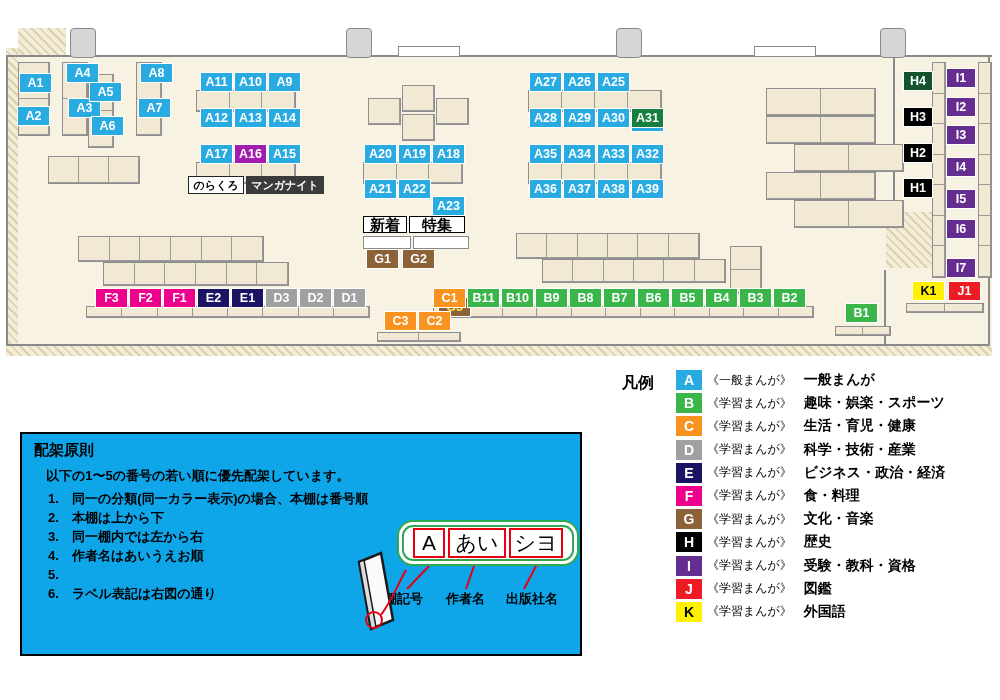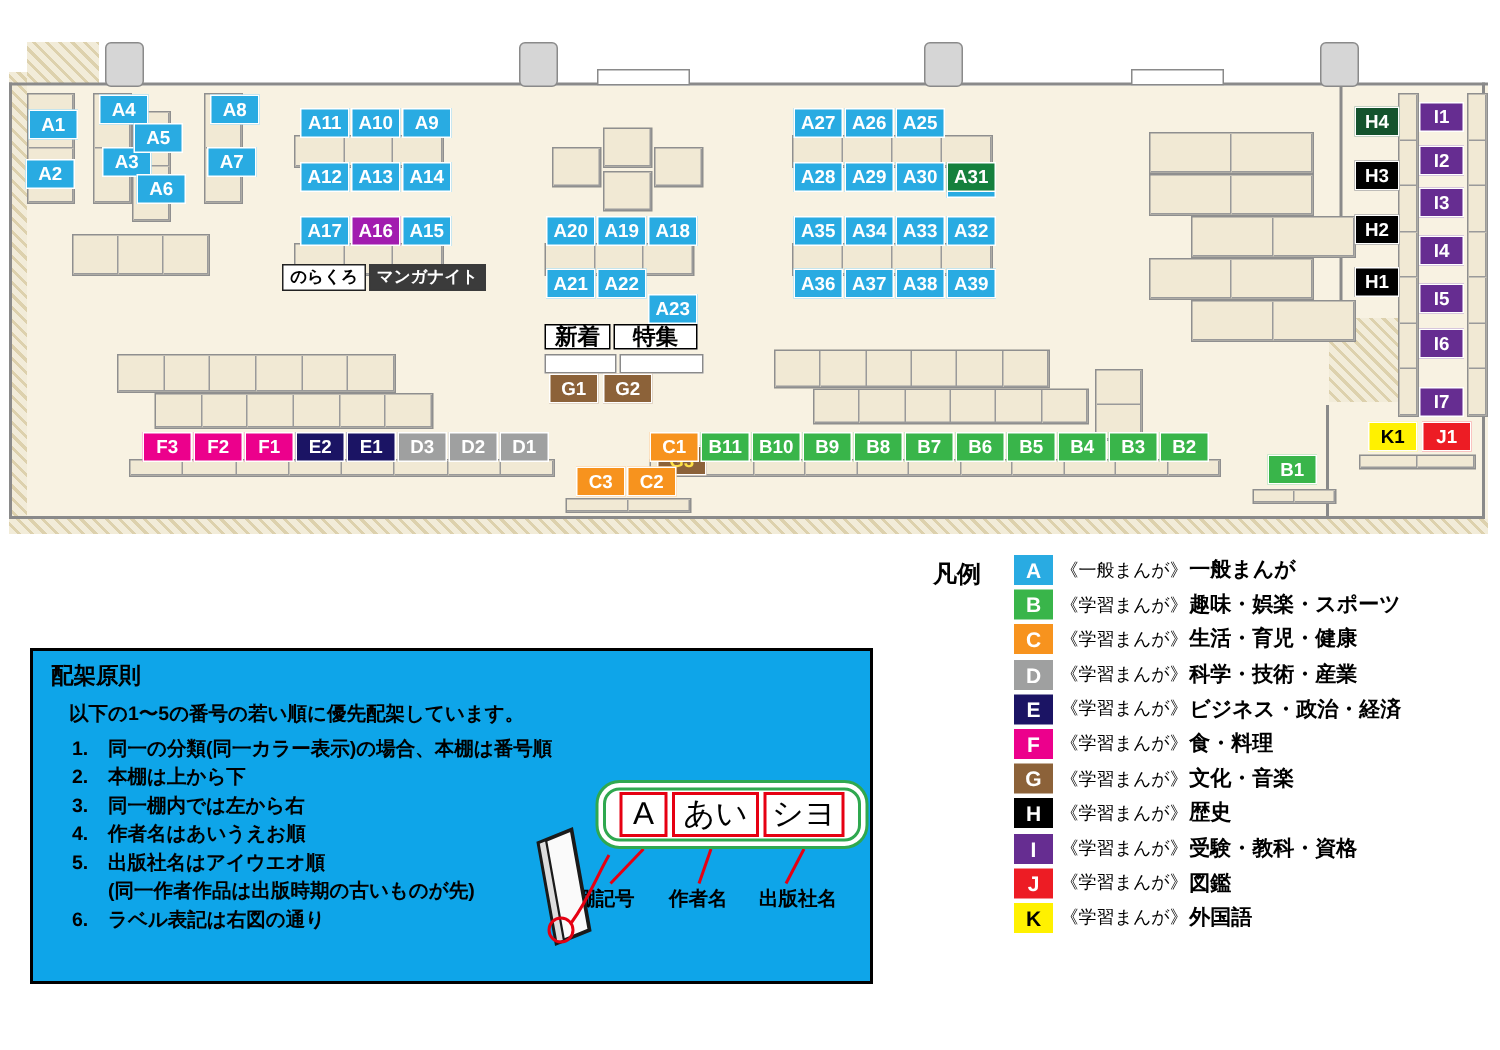--- a/index.html
+++ b/index.html
@@ -21,21 +21,21 @@
   .maplabel.light { background:#fff; border:1px solid #222; color:#000; }
   .maplabel.dark  { background:#3b3b3b; border:1px solid #3b3b3b; color:#fff; }
   .maplabel.box   { background:#fff; border:1px solid #000; color:#000; font-size:15px; }
 
   .legend { position:absolute; left:620px; top:370px; width:370px; height:266px; }
   .legend-title { position:absolute; left:2px; top:3px; font-size:16px; font-weight:bold; }
   .legend-rows { position:absolute; left:56px; top:0; }
   .legend-row { display:flex; align-items:center; height:20px; margin-bottom:3.2px; }
   .legend-letter { width:26px; height:20px; display:flex; align-items:center; justify-content:center;
         font-weight:bold; font-size:14px; margin-right:5px; flex:none; }
-  .legend-scope { font-size:12px; margin-right:1px; white-space:nowrap; }
+  .legend-scope { font-size:12px; margin-right:12px; white-space:nowrap; }
   .legend-label { font-size:14px; font-weight:bold; white-space:nowrap; }
 
   .principles { position:absolute; left:20px; top:432px; width:562px; height:224px;
         border:2px solid #000; background:#0ea5e9; }
   .p-title { position:absolute; left:12px; top:7px; font-size:15px; font-weight:bold; }
   .p-intro { position:absolute; left:24px; top:33px; font-size:13px; font-weight:bold; }
   .p-list { position:absolute; left:26px; top:55px; font-size:13px; font-weight:bold; }
   .p-item { display:flex; line-height:19px; }
   .p-num  { width:24px; flex:none; }
   .p-text { white-space:pre-line; }
@@ -406,22 +406,20 @@
       <div class="p-item">
         <span class="p-num">3.</span>
         <span class="p-text">同一棚内では左から右</span>
       </div>
       <div class="p-item">
         <span class="p-num">4.</span>
         <span class="p-text">作者名はあいうえお順</span>
       </div>
       <div class="p-item">
         <span class="p-num">5.</span>
-        <span class="p-text">出版社名はアイウエオ順
-(同一作者作品は出版時期の古いものが先)</span>
       </div>
       <div class="p-item">
         <span class="p-num">6.</span>
         <span class="p-text">ラベル表記は右図の通り</span>
       </div>
     </div>
 
   <svg class="p-svg" width="562" height="224" viewBox="0 0 562 224">
     <g>
       <path d="M337 128 L359 119 L371 186 L349 195 Z" fill="#fafafa" stroke="#1a1a1a" stroke-width="2.5"></path>

